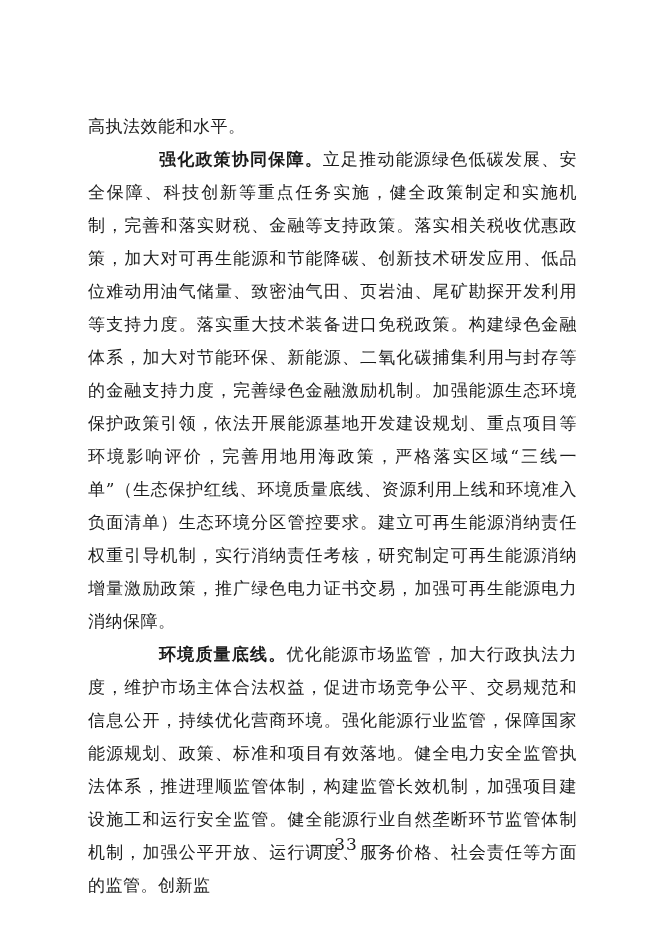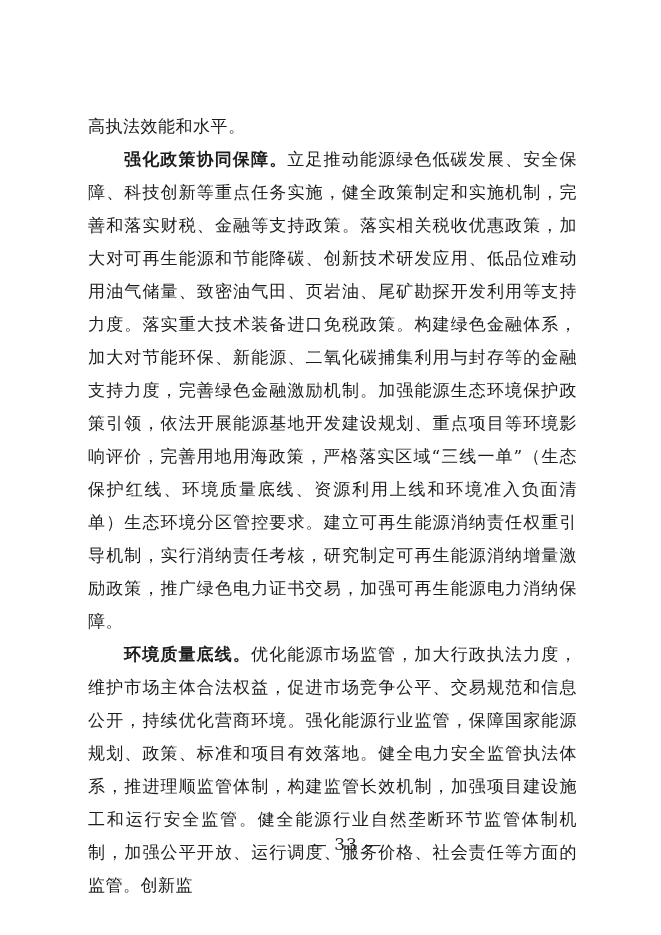--- a/index.html
+++ b/index.html
@@ -29,20 +29,21 @@
     }
     .para {
       margin: 0;
       padding: 0;
     }
     .para.indent {
       text-indent: 36px;
     }
     .lead {
       font-weight: bold;
+      margin-left: 35px;
     }
     .footer {
       position: absolute;
       left: 0;
       right: 0;
       top: 832px;
       height: 24px;
       line-height: 24px;
       text-align: center;
       font-size: 17px;

